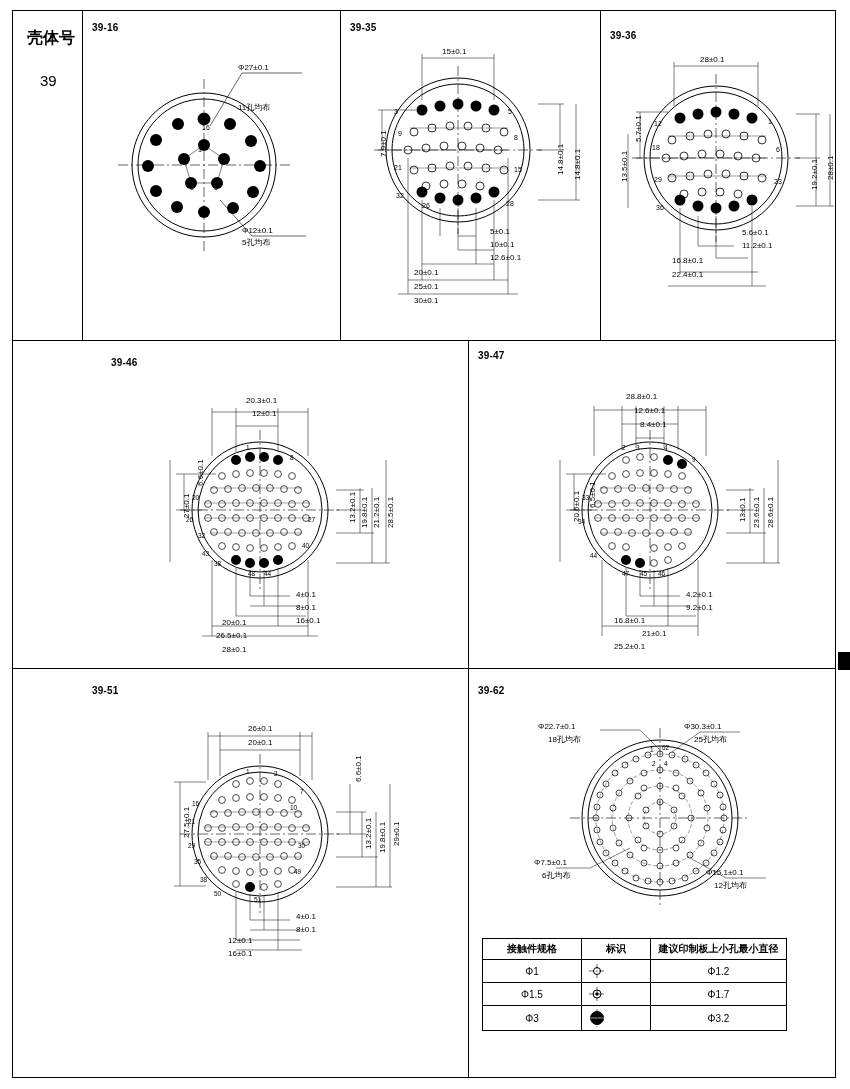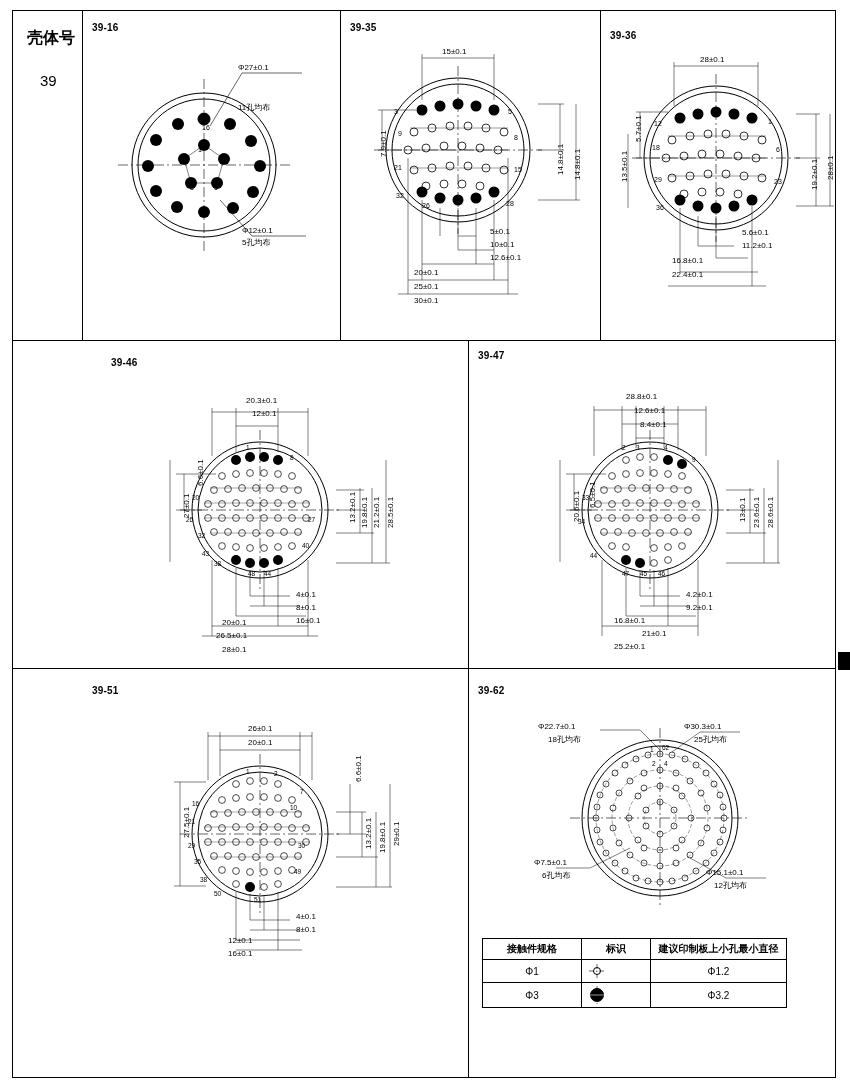--- a/index.html
+++ b/index.html
@@ -820,20 +820,34 @@
           <svg width="22" height="16" viewBox="0 0 22 16">
             <circle cx="11" cy="8" r="3.5" fill="none" stroke="#000" stroke-width="1"></circle>
             <line x1="3" y1="8" x2="19" y2="8" stroke="#000" stroke-width="0.6" stroke-dasharray="5,2,1,2"></line>
             <line x1="11" y1="1" x2="11" y2="15" stroke="#000" stroke-width="0.6" stroke-dasharray="5,2,1,2"></line>
           </svg>
         </span>
       </td>
       <td>Φ1.2</td>
     </tr>
     <tr>
+      <td>Φ1.5</td>
+      <td>
+        <span>
+          <svg width="22" height="16" viewBox="0 0 22 16">
+            <circle cx="11" cy="8" r="4" fill="none" stroke="#000" stroke-width="1"></circle>
+            <circle cx="11" cy="8" r="1.8" fill="#000"></circle>
+            <line x1="3" y1="8" x2="19" y2="8" stroke="#000" stroke-width="0.6" stroke-dasharray="5,2,1,2"></line>
+            <line x1="11" y1="1" x2="11" y2="15" stroke="#000" stroke-width="0.6" stroke-dasharray="5,2,1,2"></line>
+          </svg>
+        </span>
+      </td>
+      <td>Φ1.7</td>
+    </tr>
+    <tr>
       <td>Φ3</td>
       <td>
         <span>
           <svg width="22" height="18" viewBox="0 0 22 18">
             <circle cx="11" cy="9" r="6.5" fill="#000"></circle>
             <circle cx="11" cy="9" r="6.5" fill="none" stroke="#000" stroke-width="1"></circle>
             <line x1="1" y1="9" x2="21" y2="9" stroke="#fff" stroke-width="0.6"></line>
             <line x1="11" y1="0" x2="11" y2="18" stroke="#000" stroke-width="0.6" stroke-dasharray="5,2,1,2"></line>
           </svg>
         </span>

